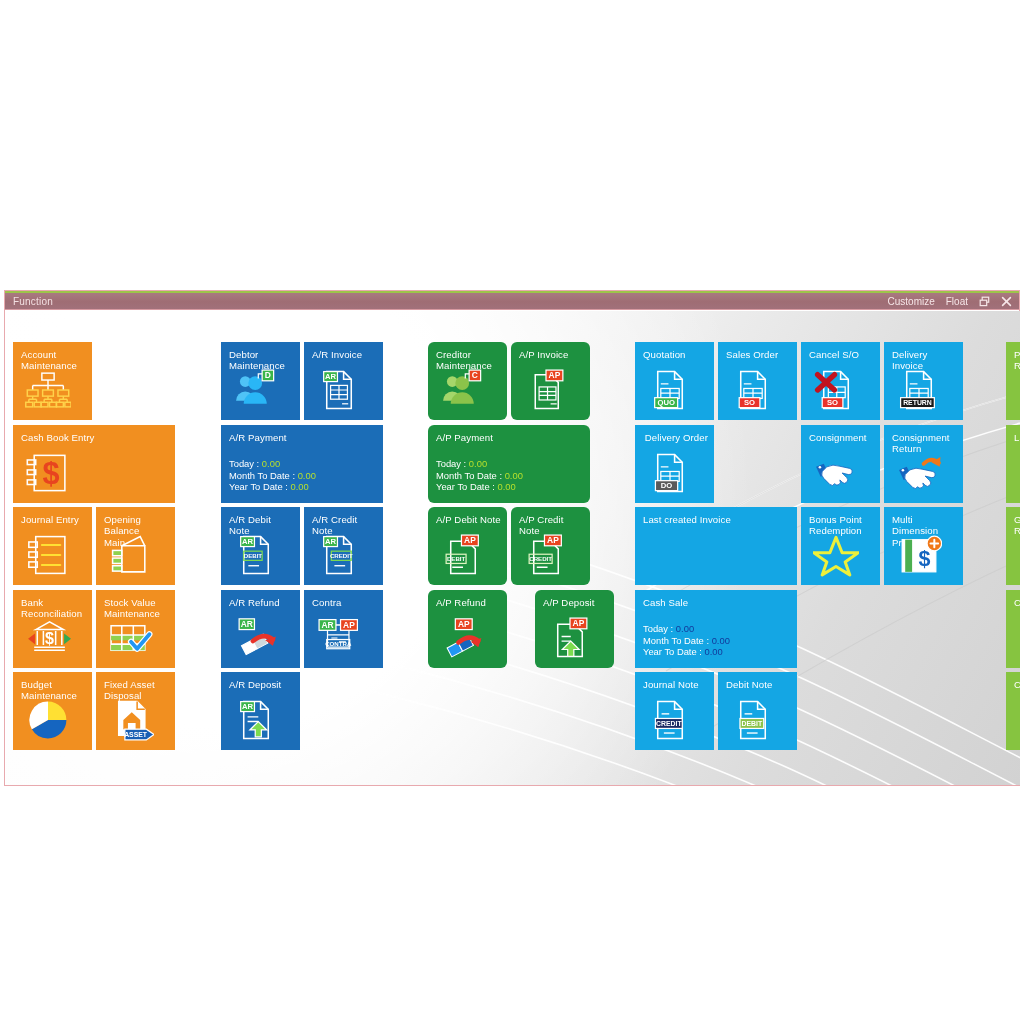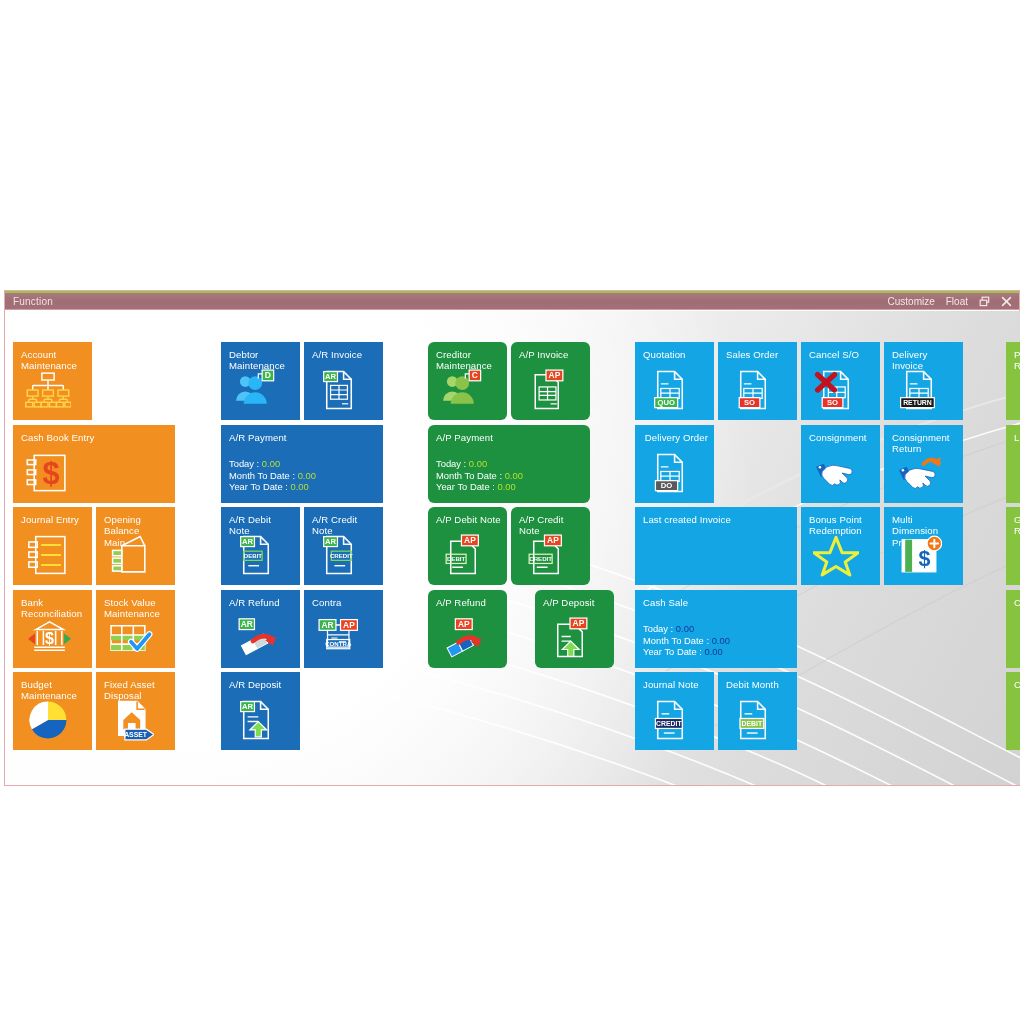--- a/index.html
+++ b/index.html
@@ -650,21 +650,21 @@
                   <path d="M14 4 h22 l10 10 v38 H14 Z" fill="none" stroke="#fff" stroke-width="2"></path>
                   <path d="M36 4 v10 h10" fill="none" stroke="#fff" stroke-width="2"></path>
                   <path d="M19 20 h10" stroke="#fff" stroke-width="1.8"></path>
                   <rect x="11" y="26" width="35" height="13" fill="#1b2b63" stroke="#fff" stroke-width="1.6"></rect>
                   <text x="28.5" y="35.74" text-anchor="middle" font-family="Liberation Sans, sans-serif" font-size="9" font-weight="bold" fill="#fff">CREDIT</text>
                   <path d="M22 45 h14" stroke="#fff" stroke-width="1.8"></path>
                 </svg></div>
             </div>
           </div>
           <div class="tile t-cyan" style="left: 712px; top: 361px; width: 79px; height: 78px;">
-            <div class="lbl">Debit Month</div>
+            <div class="lbl">Debit Note</div>
             <div class="art">
               <div style="width: 46px; height: 46px;"><svg width="100%" height="100%" viewBox="0 0 60 56">
                   <path d="M14 4 h22 l10 10 v38 H14 Z" fill="none" stroke="#fff" stroke-width="2"></path>
                   <path d="M36 4 v10 h10" fill="none" stroke="#fff" stroke-width="2"></path>
                   <path d="M19 20 h10" stroke="#fff" stroke-width="1.8"></path>
                   <rect x="13" y="26" width="31" height="13" fill="#8bc34a" stroke="#fff" stroke-width="1.6"></rect>
                   <text x="28.5" y="35.74" text-anchor="middle" font-family="Liberation Sans, sans-serif" font-size="9" font-weight="bold" fill="#fff">DEBIT</text>
                   <path d="M22 45 h14" stroke="#fff" stroke-width="1.8"></path>
                 </svg></div>
             </div>

